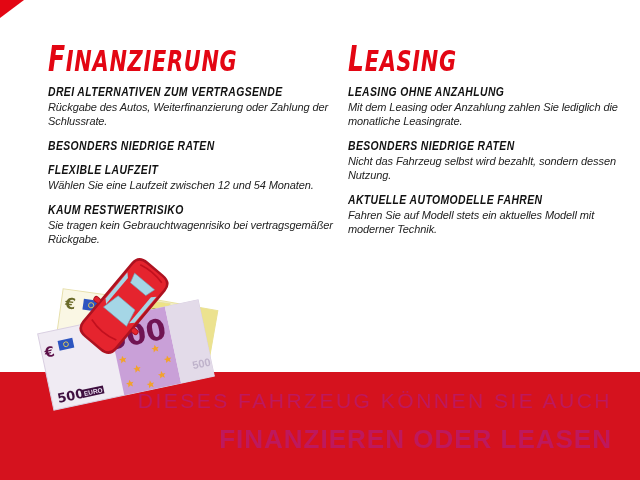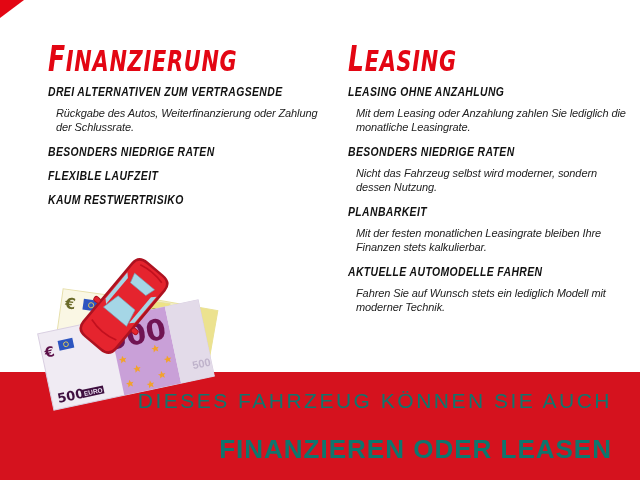--- a/index.html
+++ b/index.html
@@ -24,35 +24,35 @@
     transform:scaleX(0.72);transform-origin:left center;white-space:nowrap;
   }
   .col-title::first-letter{font-size:1.2em;}
   .section{margin-bottom:11px;}
   .section h3{
     margin:0 0 2px 0;font-size:13px;line-height:13px;font-weight:bold;
     color:#111111;white-space:nowrap;
     transform:scaleX(0.8);transform-origin:left center;letter-spacing:0.5px;
   }
   .section p{
-    margin:8px;font-size:11px;line-height:14px;letter-spacing:-0.1px;color:#222222;
+    margin:0;font-size:11px;line-height:14px;letter-spacing:-0.1px;color:#222222;
   }
   .band{
     position:absolute;left:0;top:372px;width:640px;height:108px;
     background:#d5121e;
   }
   .banner-text{
-    position:absolute;right:28px;top:388px;text-align:right;color:#0f766e;
+    position:absolute;right:28px;top:388px;text-align:right;color:#be185d;
   }
   .banner-line1{
     font-size:21px;line-height:26px;letter-spacing:2.5px;font-weight:normal;
     white-space:nowrap;
   }
   .banner-line2{
-    margin-top:21px;font-size:26px;line-height:28px;font-weight:bold;
+    margin-top:11px;font-size:26px;line-height:28px;font-weight:bold;
     letter-spacing:1px;white-space:nowrap;
   }
   .money-illustration{
     position:absolute;left:28px;top:278px;width:205px;height:135px;
     overflow:visible;
   }
   .money-illustration svg{overflow:visible;display:block;}
 </style>
 </head>
 <body>
@@ -63,43 +63,41 @@
   <h2 class="col-title">Finanzierung</h2>
   <div class="section">
     <h3>DREI ALTERNATIVEN ZUM VERTRAGSENDE</h3>
     <p>Rückgabe des Autos, Weiterfinanzierung oder Zahlung der Schlussrate.</p>
   </div>
   <div class="section">
     <h3>BESONDERS NIEDRIGE RATEN</h3>
   </div>
   <div class="section">
     <h3>FLEXIBLE LAUFZEIT</h3>
+    <p>Wählen Sie eine Laufzeit zwischen 12 und 54 Monaten.</p>
   </div>
   <div class="section">
     <h3>KAUM RESTWERTRISIKO</h3>
+    <p>Sie tragen kein Gebrauchtwagenrisiko bei vertragsgemäßer Rückgabe.</p>
   </div>
 </div>
 
 <div class="col col-right">
   <h2 class="col-title">Leasing</h2>
   <div class="section">
     <h3>LEASING OHNE ANZAHLUNG</h3>
     <p>Mit dem Leasing oder Anzahlung zahlen Sie lediglich die monatliche Leasingrate.</p>
   </div>
   <div class="section">
     <h3>BESONDERS NIEDRIGE RATEN</h3>
-    <p>Nicht das Fahrzeug selbst wird moderner, sondern dessen Nutzung.</p>
-  </div>
-  <div class="section">
-    <h3>PLANBARKEIT</h3>
-    <p>Mit der festen monatlichen Leasingrate bleiben Ihre Finanzen stets kalkulierbar.</p>
+    <p>Nicht das Fahrzeug selbst wird bezahlt, sondern dessen Nutzung.</p>
   </div>
   <div class="section">
     <h3>AKTUELLE AUTOMODELLE FAHREN</h3>
-    <p>Fahren Sie auf Wunsch stets ein lediglich Modell mit moderner Technik.</p>
+    <p>Fahren Sie auf Modell stets ein aktuelles Modell mit moderner Technik.</p>
   </div>
 </div>
 
 <div class="band"></div>
 <div class="banner-text">
   <div class="banner-line1">DIESES FAHRZEUG KÖNNEN SIE AUCH</div>
   <div class="banner-line2">FINANZIEREN ODER LEASEN</div>
 </div>
 
 <div class="money-illustration">

